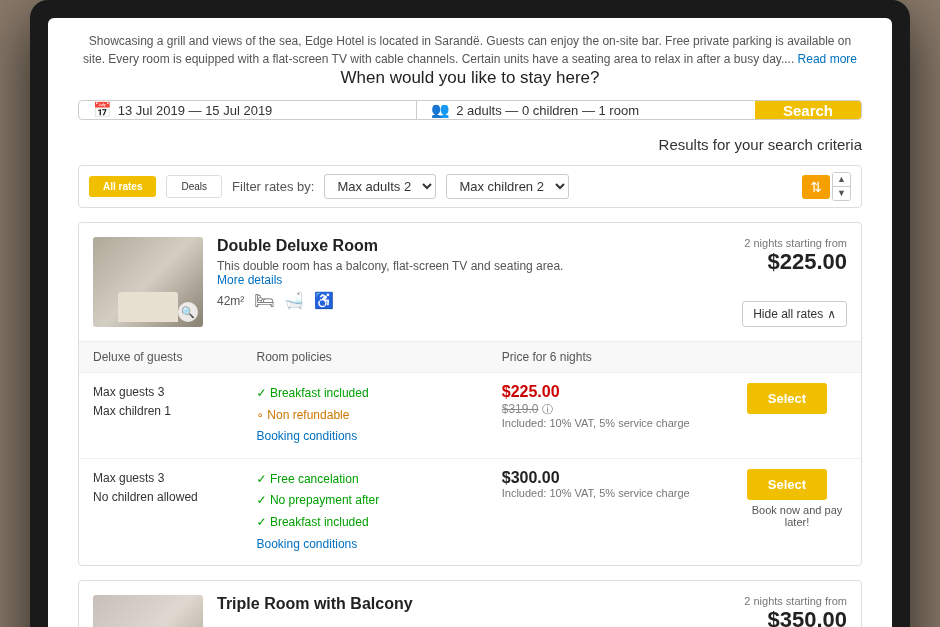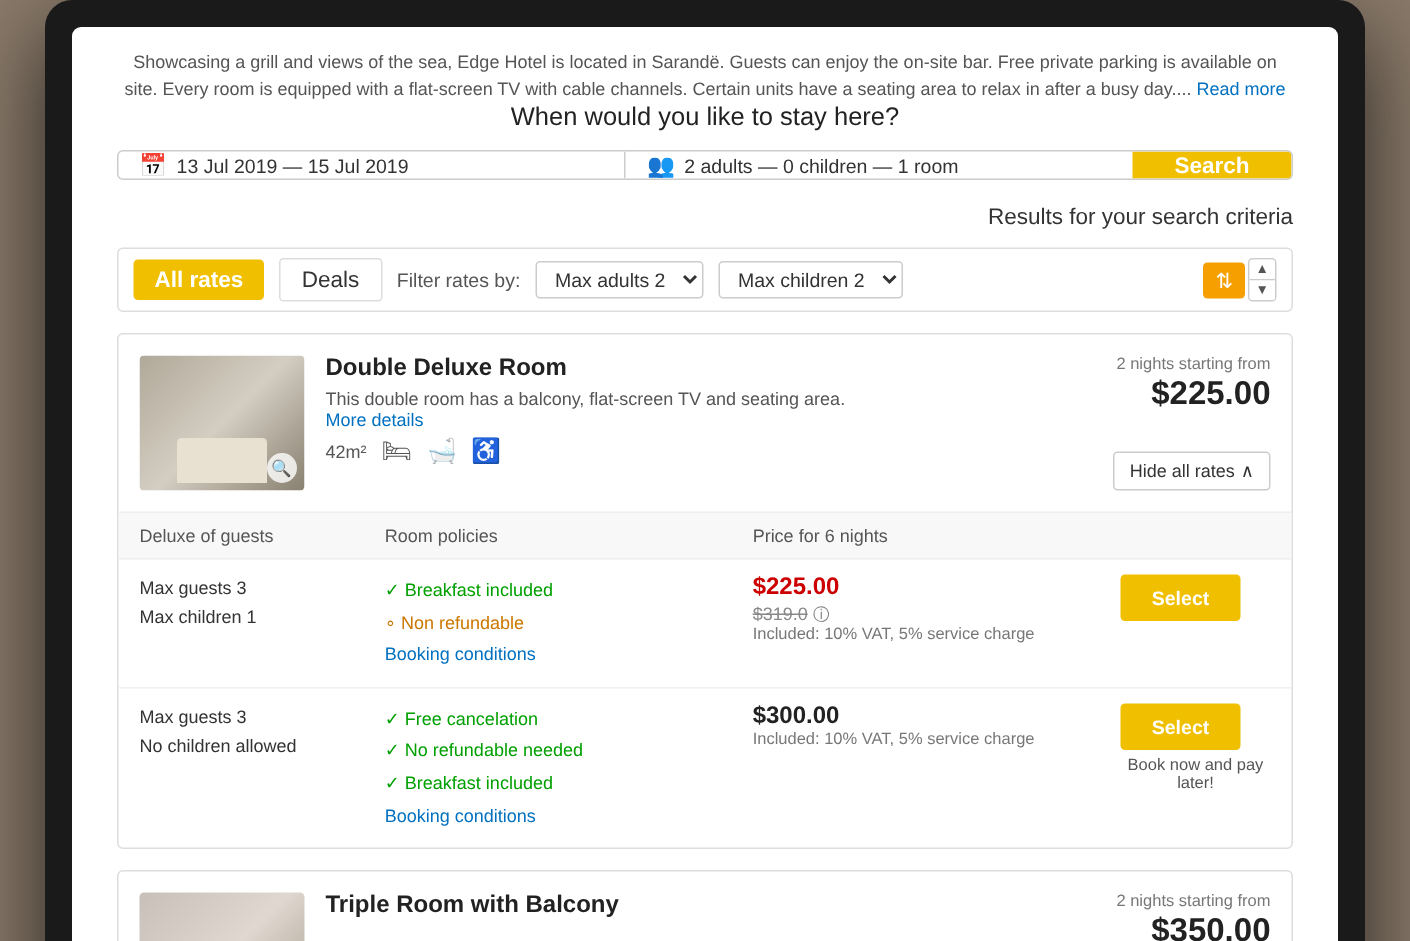--- a/index.html
+++ b/index.html
@@ -97,21 +97,21 @@
       margin-bottom: 14px;
       border: 1px solid #ddd;
       border-radius: 4px;
       padding: 6px 10px;
     }
     .filter-btn {
       padding: 5px 14px;
       border-radius: 3px;
       border: none;
       cursor: pointer;
-      font-size: 15px;
+      font-size: 10px;
     }
     .filter-btn.active { background: #f0c000; color: #fff; font-weight: bold; }
     .filter-btn.inactive { background: #fff; color: #333; border: 1px solid #ddd; }
     .filter-label { font-size: 13px; color: #555; }
     .filter-select {
       border: 1px solid #ccc;
       border-radius: 3px;
       padding: 3px 8px;
       font-size: 13px;
       color: #333;
@@ -429,21 +429,21 @@
             </div>
           </div>
 
           <div class="rate-row">
             <div class="guest-info">
               <div>Max guests 3</div>
               <div>No children allowed</div>
             </div>
             <div class="policy-item">
               <div class="policy-green">✓ Free cancelation</div>
-              <div class="policy-green">✓ No refundable needed</div>
+              <div class="policy-green">✓ No prepayment after</div>
               <div class="policy-green">✓ Breakfast included</div>
               <div><a class="booking-link" href="#">Booking conditions</a></div>
             </div>
             <div class="price-cell">
               <div class="price-main-black">$300.00</div>
               <div class="price-note">Included: 10% VAT, 5% service charge</div>
             </div>
             <div>
               <button class="select-btn">Select</button>
               <div class="book-note">Book now and pay later!</div>

